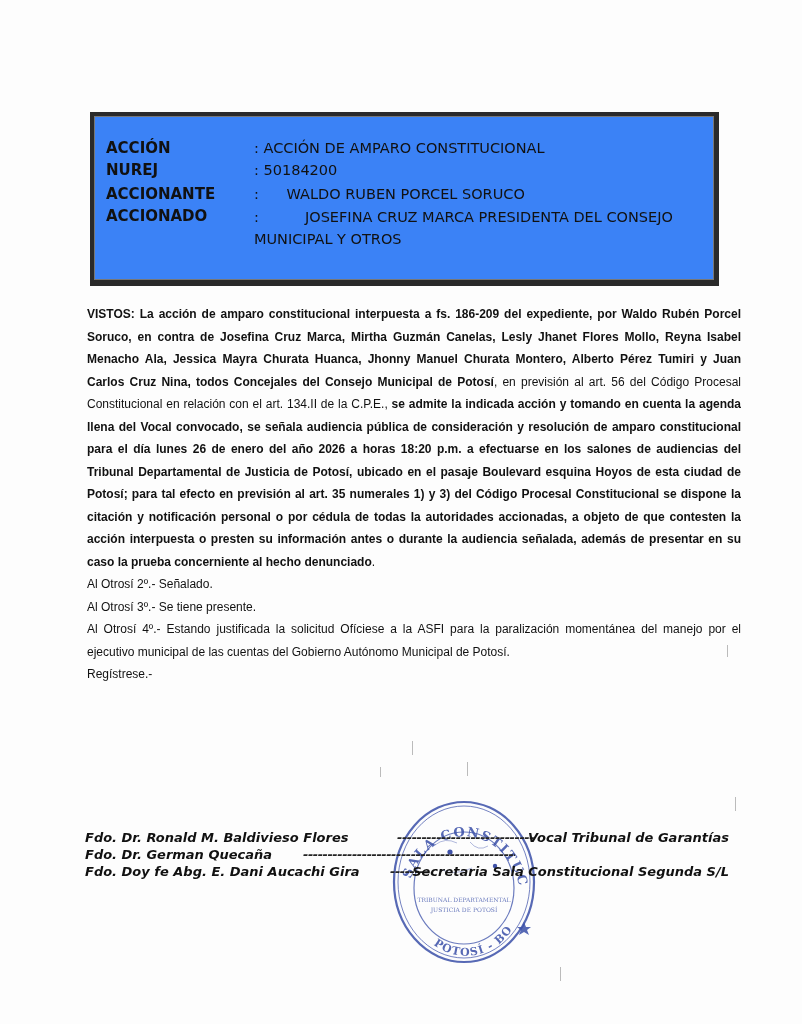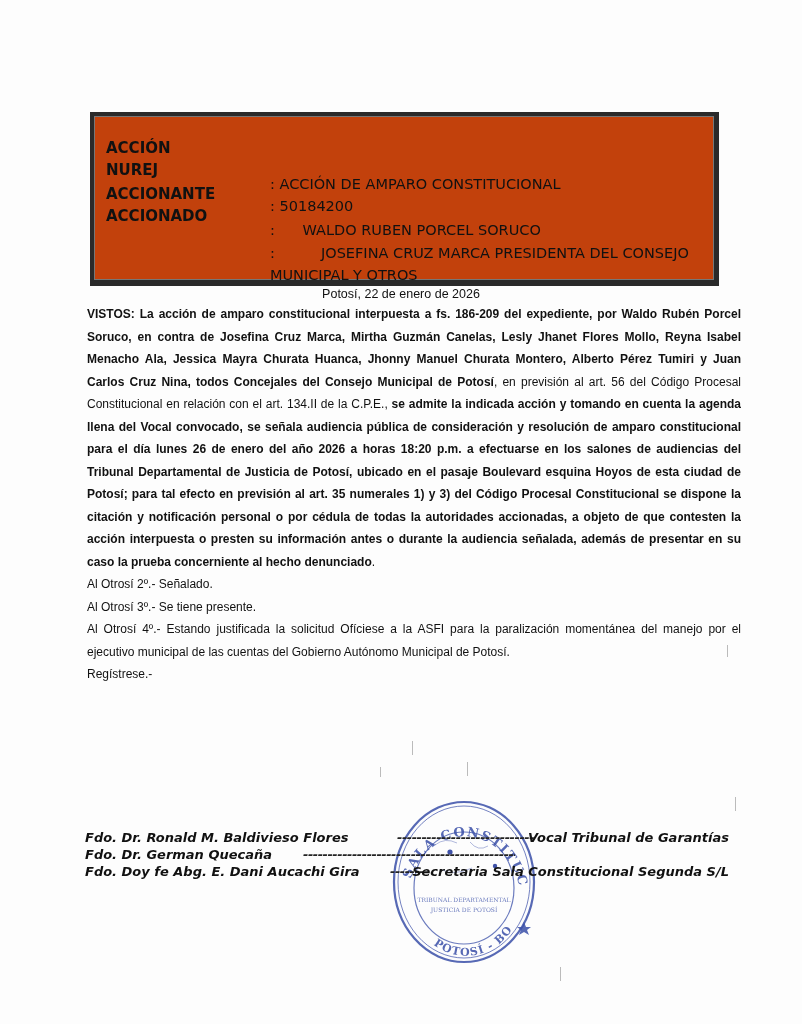--- a/index.html
+++ b/index.html
@@ -3,26 +3,26 @@
 <meta charset="utf-8">
 <style>
   html, body { margin: 0; padding: 0; background: #ffffff; }
   body { width: 802px; height: 1024px; position: relative; overflow: hidden; color: #111; }
   .page { position: absolute; left: 0; top: 0; width: 802px; height: 1024px; background: #fdfdfd; }
 
   
   .case-box {
     position: absolute; left: 90px; top: 112px; width: 620px; height: 164px;
     border: 4px solid #2a2a2a; border-bottom-width: 6px; border-right-width: 5px;
-    background: #c2410c;
+    background: #3b82f6;
     box-shadow: inset 0 0 0 1px #777;
   }
   .case-row { position: absolute; left: 12px; font-family: "DejaVu Sans", sans-serif; font-size: 15px; line-height: 20px; }
   .case-label { position: absolute; left: 0; font-weight: bold; white-space: nowrap; width: 150px; }
-  .case-value { position: absolute; left: 164px; white-space: nowrap; font-size: 14.5px; margin-top: 36px; }
+  .case-value { position: absolute; left: 148px; white-space: nowrap; font-size: 14.5px; }
   .case-value.wrap { white-space: normal; width: 450px; }
 
   .date-line {
     position: absolute; left: 0; width: 802px; top: 287px; text-align: center;
     font-family: "Liberation Sans", sans-serif; font-size: 12.5px;
   }
 
   .body-text {
     position: absolute; left: 87px; width: 654px; top: 303px;
     font-family: "Liberation Sans", sans-serif; font-size: 12px; line-height: 22.5px;
@@ -63,21 +63,20 @@
     <div class="case-row" style="top:68px;">
       <span class="case-label">ACCIONANTE</span>
       <span class="case-value" style="white-space:pre;">:      WALDO RUBEN PORCEL SORUCO</span>
     </div>
     <div class="case-row" style="top:90px;">
       <span class="case-label">ACCIONADO</span>
       <span class="case-value wrap" style="white-space:pre-wrap; line-height:22px;">:          JOSEFINA CRUZ MARCA PRESIDENTA DEL CONSEJO MUNICIPAL Y OTROS</span>
     </div>
   </div>
 
-  <div class="date-line">Potosí, 22 de enero de 2026</div>
 
   <div class="body-text">
     <p><span class="b">VISTOS: La acción de amparo constitucional interpuesta a fs. 186-209 del expediente, por Waldo Rubén Porcel Soruco, en contra de Josefina Cruz Marca, Mirtha Guzmán Canelas, Lesly Jhanet Flores Mollo, Reyna Isabel Menacho Ala, Jessica Mayra Churata Huanca, Jhonny Manuel Churata Montero, Alberto Pérez Tumiri y Juan Carlos Cruz Nina, todos Concejales del Consejo Municipal de Potosí</span><span>, en previsión al art. 56 del Código Procesal Constitucional en relación con el art. 134.II de la C.P.E., </span><span class="b">se admite la indicada acción y tomando en cuenta la agenda llena del Vocal convocado, se señala audiencia pública de consideración y resolución de amparo constitucional para el día lunes 26 de enero del año 2026 a horas 18:20 p.m. a efectuarse en los salones de audiencias del Tribunal Departamental de Justicia de Potosí, ubicado en el pasaje Boulevard esquina Hoyos de esta ciudad de Potosí; para tal efecto en previsión al art. 35 numerales 1) y 3) del Código Procesal Constitucional se dispone la citación y notificación personal o por cédula de todas la autoridades accionadas, a objeto de que contesten la acción interpuesta o presten su información antes o durante la audiencia señalada, además de presentar en su caso la prueba concerniente al hecho denunciado</span><span>.</span></p>
     <p>Al Otrosí 2º.- Señalado.</p>
     <p>Al Otrosí 3º.- Se tiene presente.</p>
     <p>Al Otrosí 4º.- Estando justificada la solicitud Ofíciese a la ASFI para la paralización momentánea del manejo por el ejecutivo municipal de las cuentas del Gobierno Autónomo Municipal de Potosí.</p>
     <p>Regístrese.-</p>
   </div>
 
   <div class="stray-mark" style="left:412px; top:741px; height:14px;"></div>

